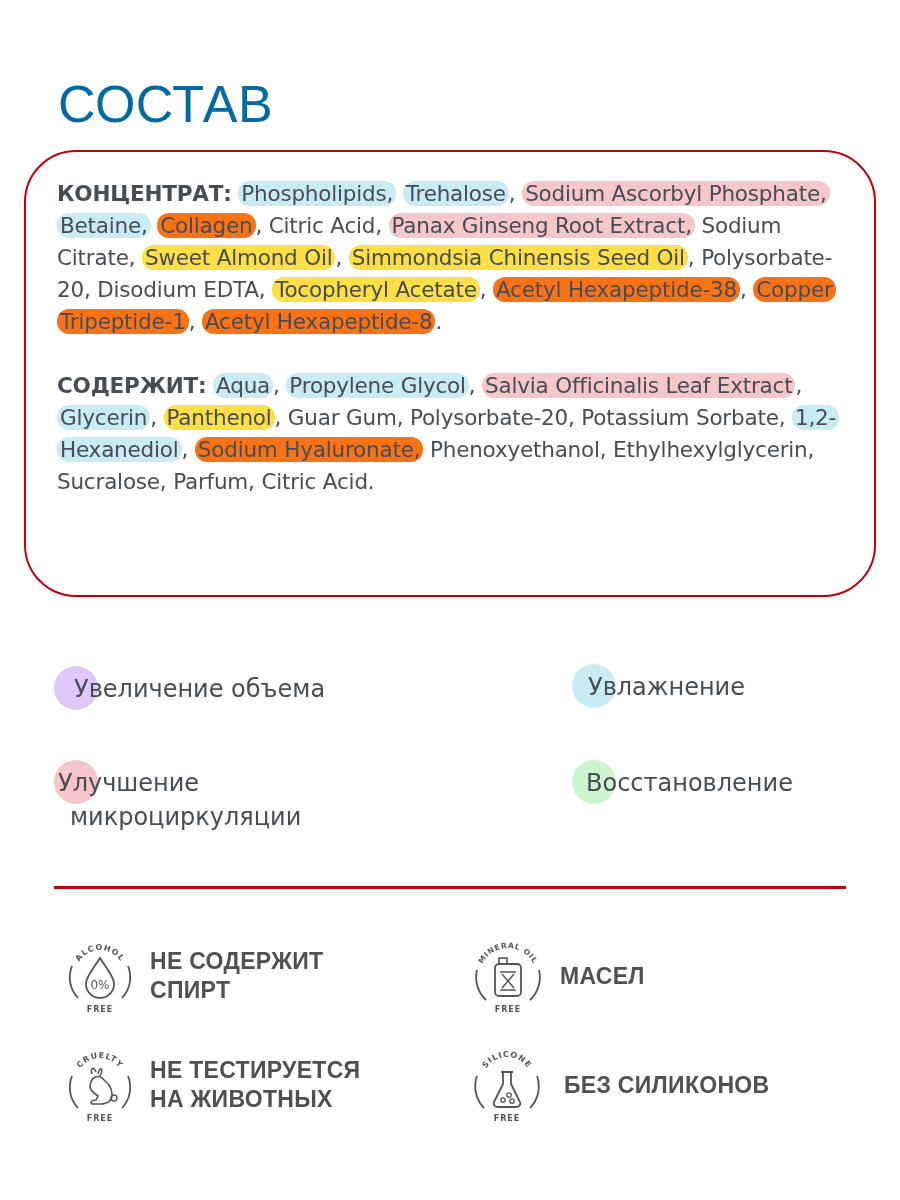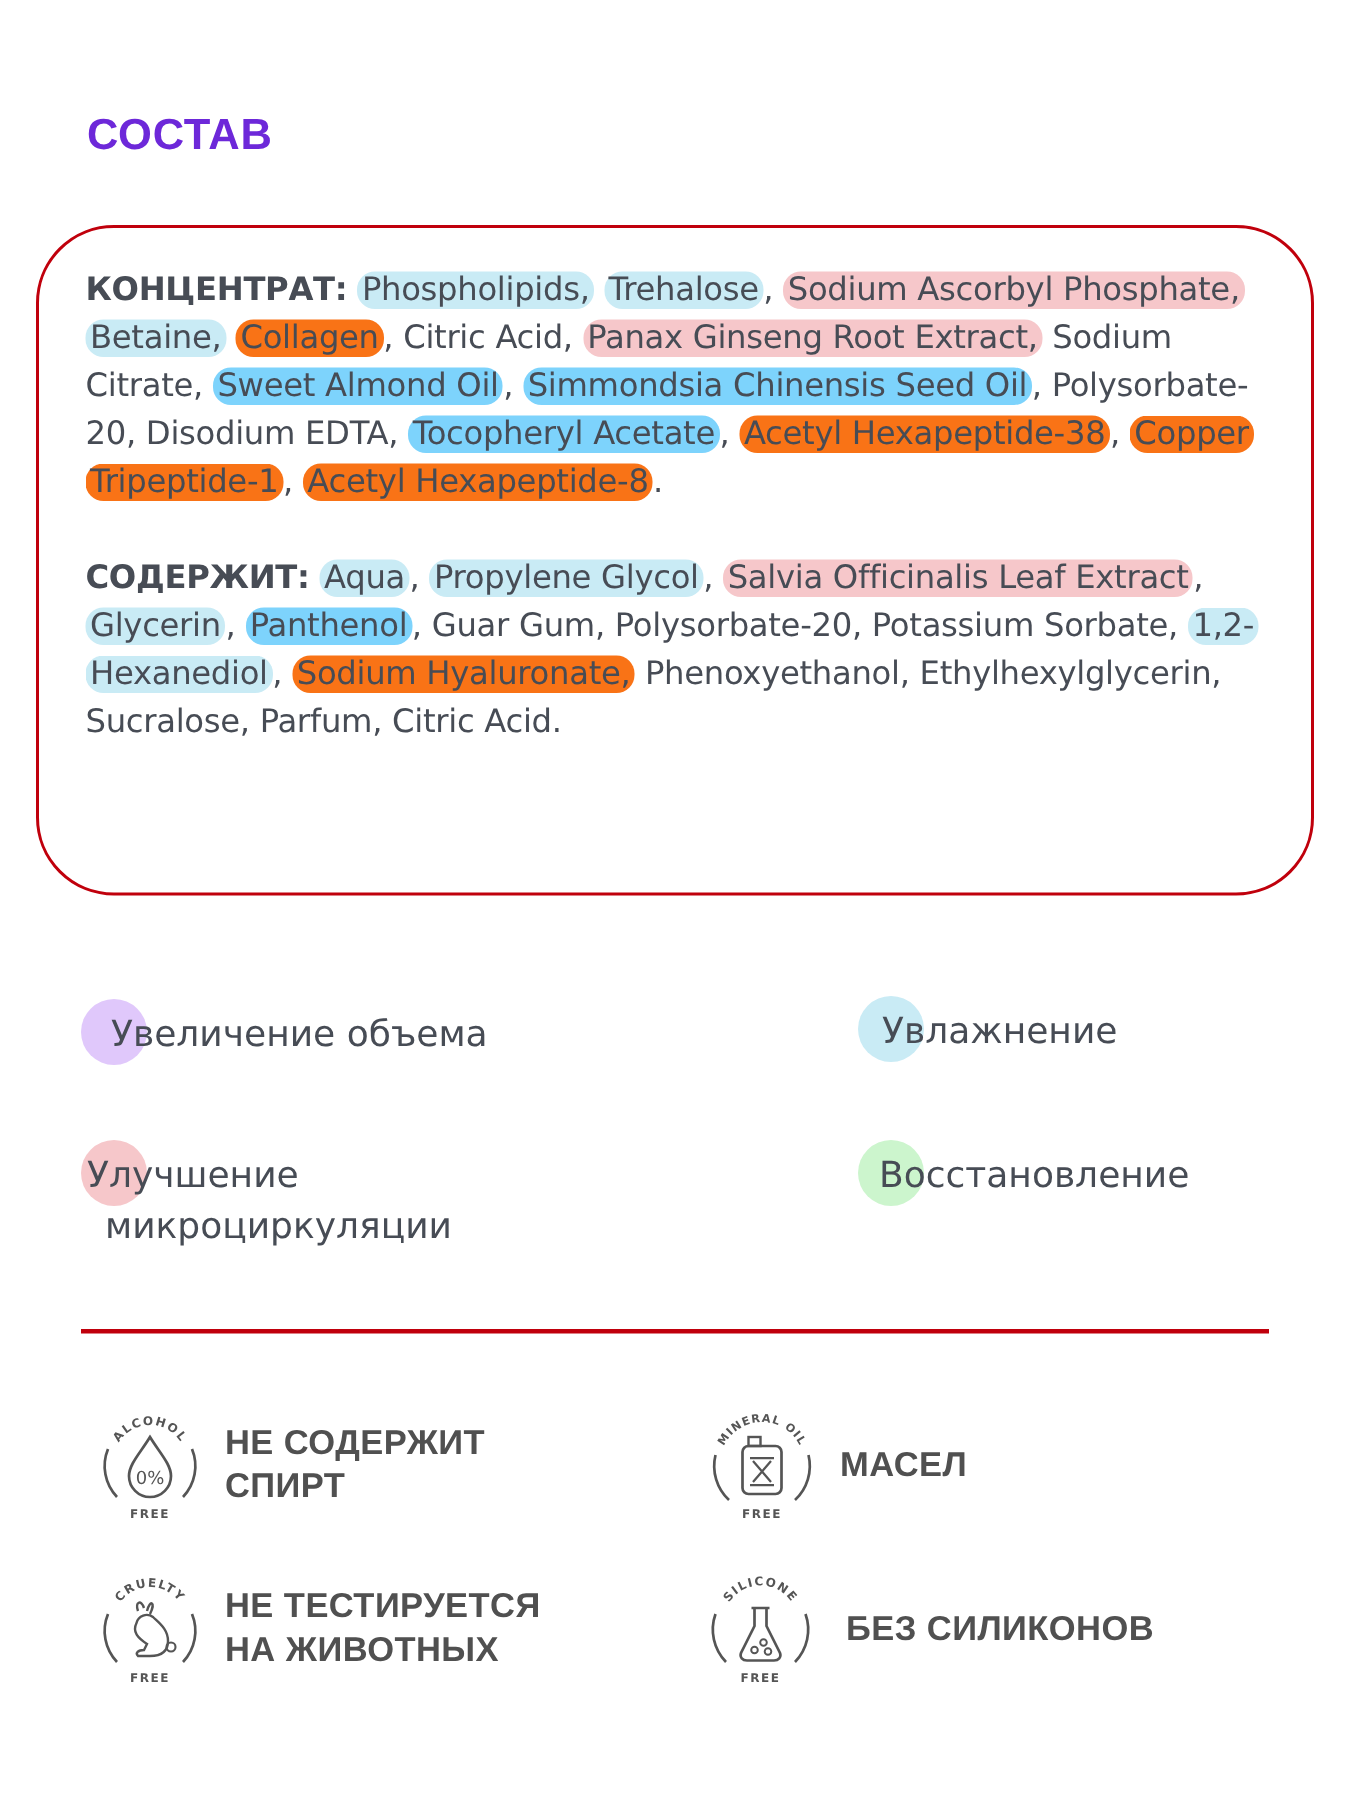--- a/index.html
+++ b/index.html
@@ -1,42 +1,42 @@
 <!DOCTYPE html>
 <html><head>
 <meta charset="utf-8">
 <style>
   * { box-sizing: border-box; margin: 0; padding: 0; }
   html, body { width: 900px; height: 1200px; background: #ffffff; overflow: hidden; }
   body { position: relative; font-family: "DejaVu Sans", sans-serif; color: #474c55; }
 
   .title {
     position: absolute; left: 58px; top: 74px;
-    font-family: "Liberation Sans", sans-serif; font-weight: 700;
-    font-size: 29px; letter-spacing: 0.5px; color: #6d28d9;
+    font-family: "Liberation Sans", sans-serif; font-weight: 400;
+    font-size: 52px; letter-spacing: 0.5px; color: #0369a1;
   }
 
   .box {
     position: absolute; left: 24px; top: 150px; width: 852px; height: 447px;
     border: 2.5px solid #c0000c; border-radius: 52px;
   }
   .ingredients {
     position: absolute; left: 57px; top: 178px; width: 800px;
     font-family: "DejaVu Sans", sans-serif; font-size: 21.5px; line-height: 32px;
     letter-spacing: -0.2px; color: #474c55;
   }
   .ingredients p { margin-bottom: 32px; }
   .label { font-weight: 700; color: #474c55; }
   .hl {
     border-radius: 12px; padding: 0 3px;
     -webkit-box-decoration-break: clone; box-decoration-break: clone;
   }
   .hl.blue { background: #c9ebf5; }
   .hl.red { background: #f6c7ca; }
-  .hl.green { background: #7dd3fc; }
+  .hl.green { background: #fde047; }
   .hl.purple { background: #f97316; }
 
   .legend-item {
     position: absolute; font-size: 24px; line-height: 34px; color: #474c55;
   }
   .legend-dot {
     position: absolute; width: 44px; height: 44px; border-radius: 50%;
   }
   .legend-text { position: relative; }
 

